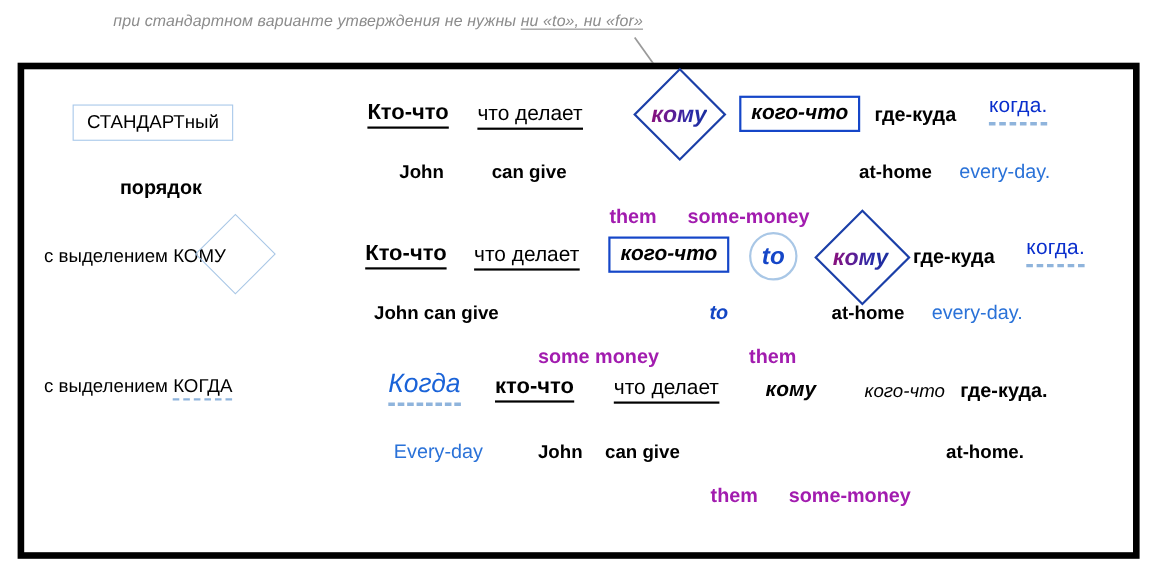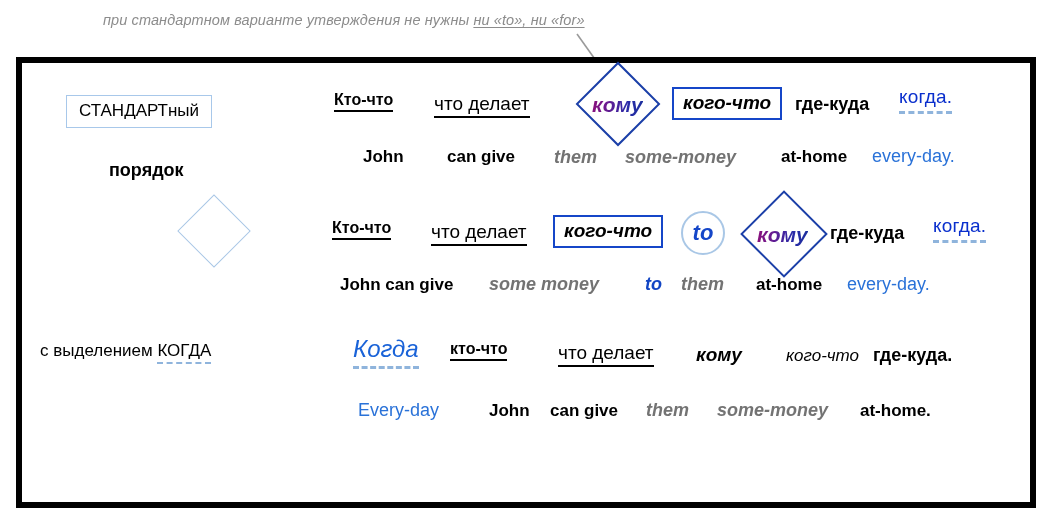--- a/index.html
+++ b/index.html
@@ -33,27 +33,27 @@
     position:absolute;
     left:16px; top:57px;
     width:1020px; height:451px;
     border:6px solid #000000;
     box-sizing:border-box;
     background:#ffffff;
   }
 
   
   .tok{position:absolute;white-space:nowrap;}
-  .ru-head-u     {font-weight:bold;font-size:16px;color:#000;
+  .ru-head-u     {font-weight:bold;font-size:20px;color:#000;
                   border-bottom:2.5px solid #000;padding-bottom:1px;}
   .ru-plain      {font-size:18px;color:#000;}
   .ru-ital       {font-style:italic;font-weight:bold;font-size:19px;color:#000;}
   .ru-ital-lite  {font-style:italic;font-size:17px;color:#000;}
   .en            {font-size:17px;color:#000;}
-  .en-ital       {font-size:17px;font-style:italic;color:#737373;}
+  .en-ital       {font-size:17px;color:#a21caf;margin-top:40px;}
   .en-blue       {font-size:17px;color:#2a72d8;}
   .to-blue       {font-size:17px;font-style:italic;font-weight:bold;color:#1245c4;}
 
   
   .kogda-big{
     font-size:19px;color:#0a2fcd;letter-spacing:.2px;
   }
   .dash-underline{
     border-bottom:3px dashed #8fb4dc;
     padding-bottom:3px;
@@ -170,20 +170,23 @@
   <div class="tok ru-plain" style="left:773px;top:31px;font-weight:bold;">где-куда</div>
   <div class="tok kogda-big dash-underline" style="left:877px;top:23px;">когда.</div>
 
   <div class="tok en" style="left:341px;top:84px;font-weight:bold;">John</div>
   <div class="tok en" style="left:425px;top:84px;font-weight:bold;">can give</div>
   <div class="tok en-ital" style="left:532px;top:84px;font-weight:bold;font-size:18px;">them</div>
   <div class="tok en-ital" style="left:603px;top:84px;font-weight:bold;font-size:18px;">some-money</div>
   <div class="tok en" style="left:759px;top:84px;font-weight:bold;">at-home</div>
   <div class="tok en-blue" style="left:850px;top:83px;font-size:18px;">every-day.</div>
 
+  <div class="left-label" style="left:18px;top:160px;">
+    <span>с выделением </span><span>КОМУ</span>
+  </div>
 
   <div class="diamond light" style="left:166px;top:142px;width:52px;height:52px;"></div>
 
   <div class="tok ru-head-u" style="left:310px;top:156px;">Кто-что</div>
   <div class="tok ru-plain" style="left:409px;top:158px;border-bottom:2px solid #000;padding-bottom:1px;font-size:19px;">что делает</div>
 
   <div class="box-blue" style="left:531px;top:152px;">
     <span>кого-что</span>
   </div>
 

